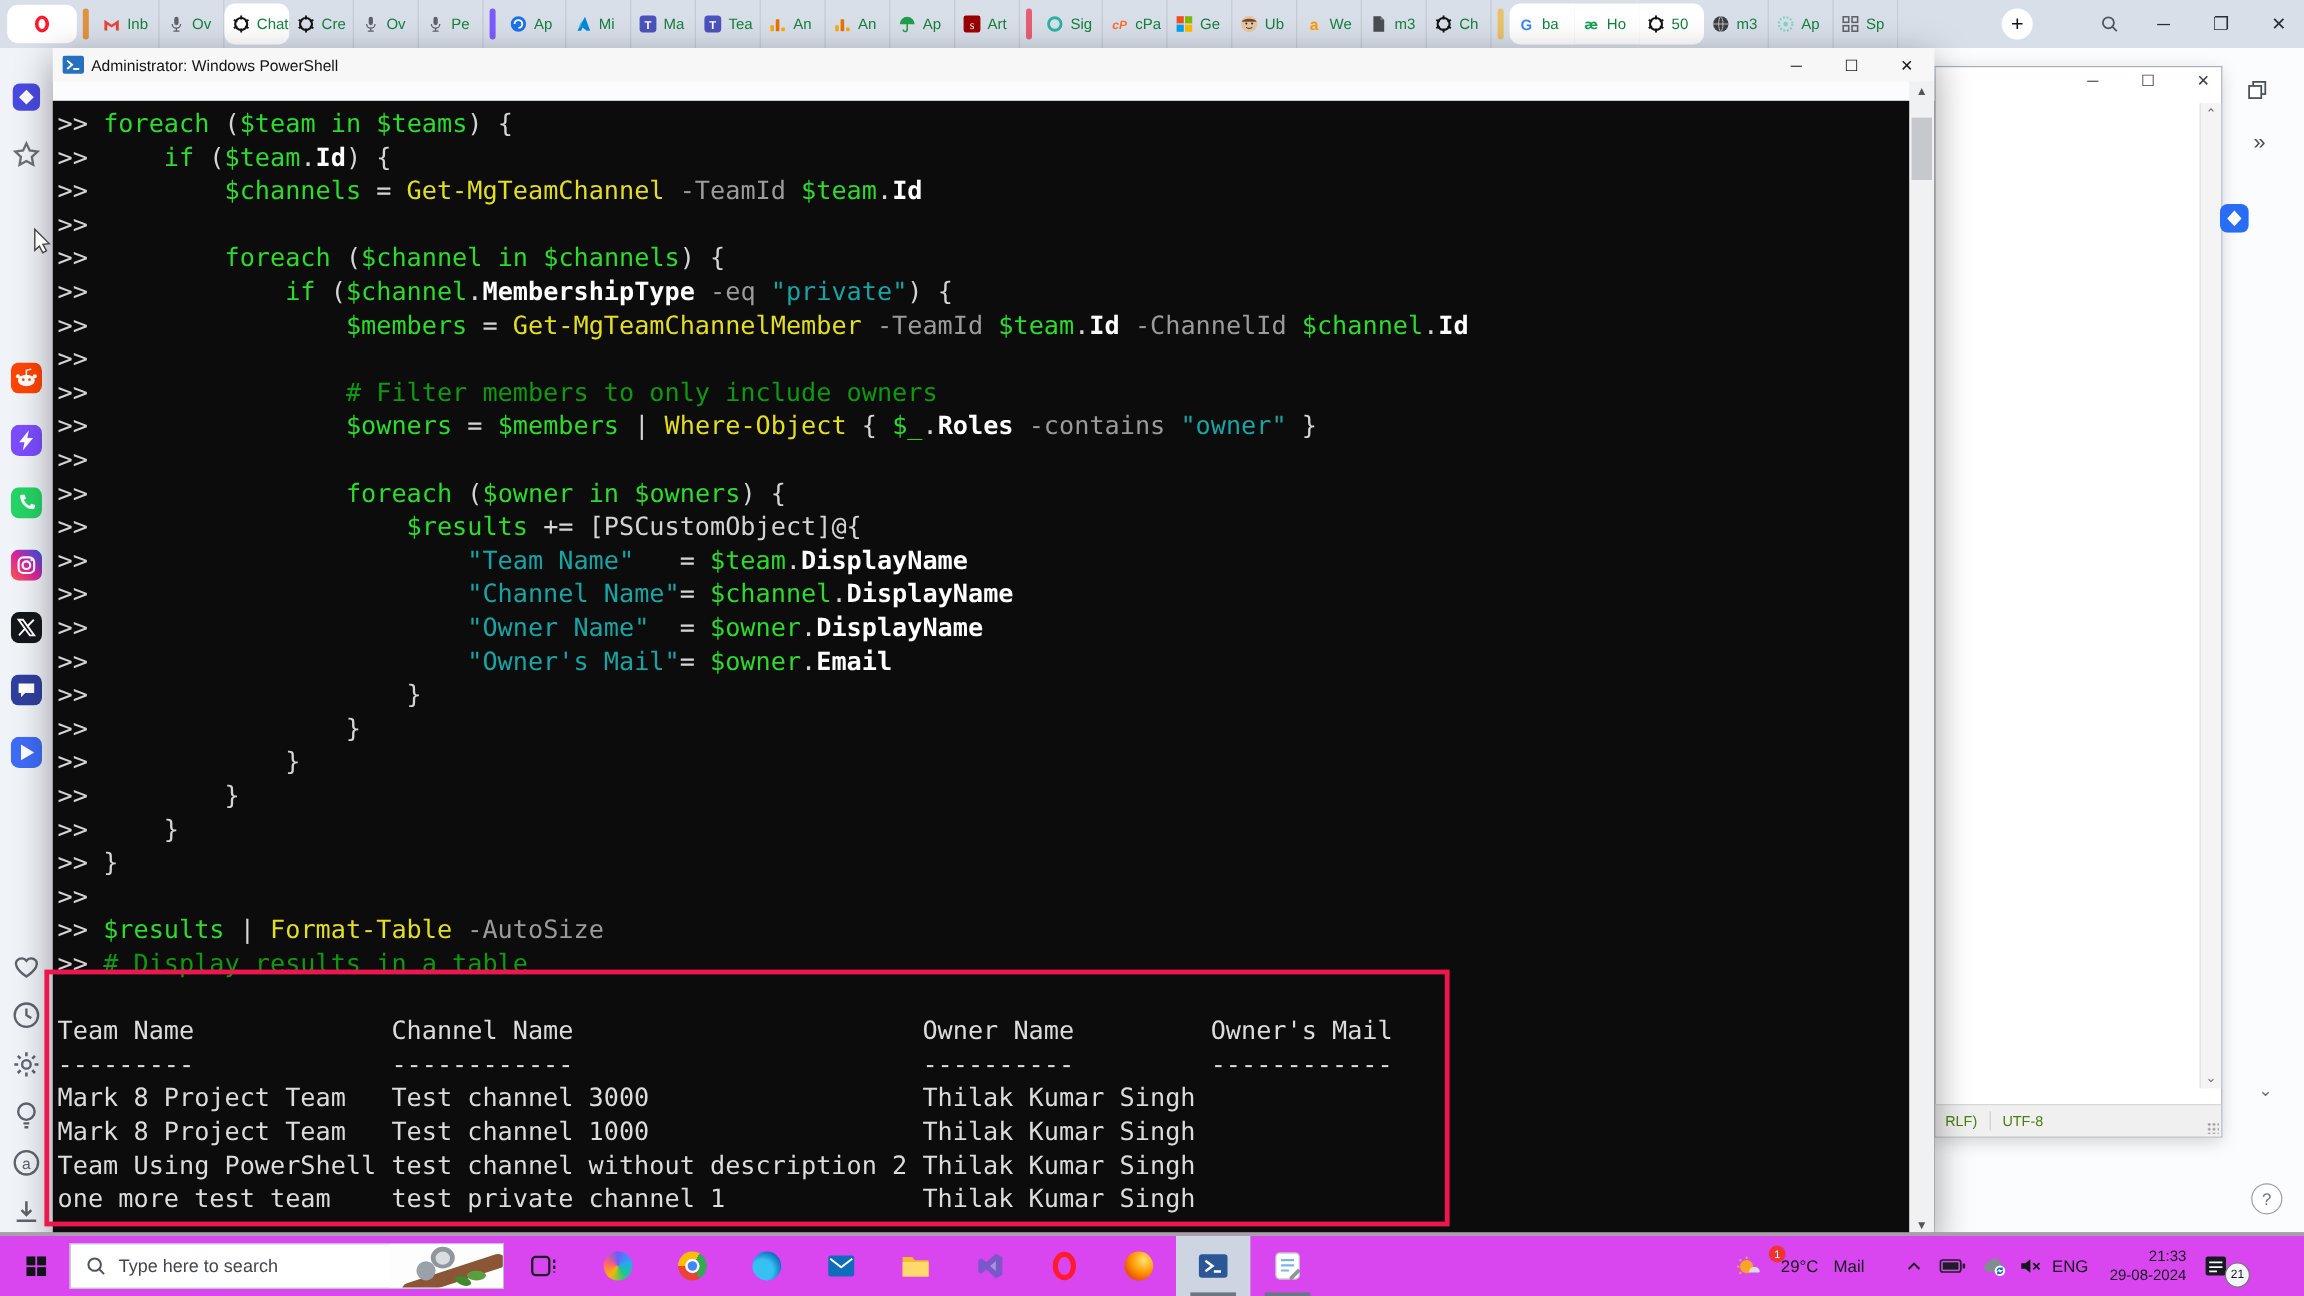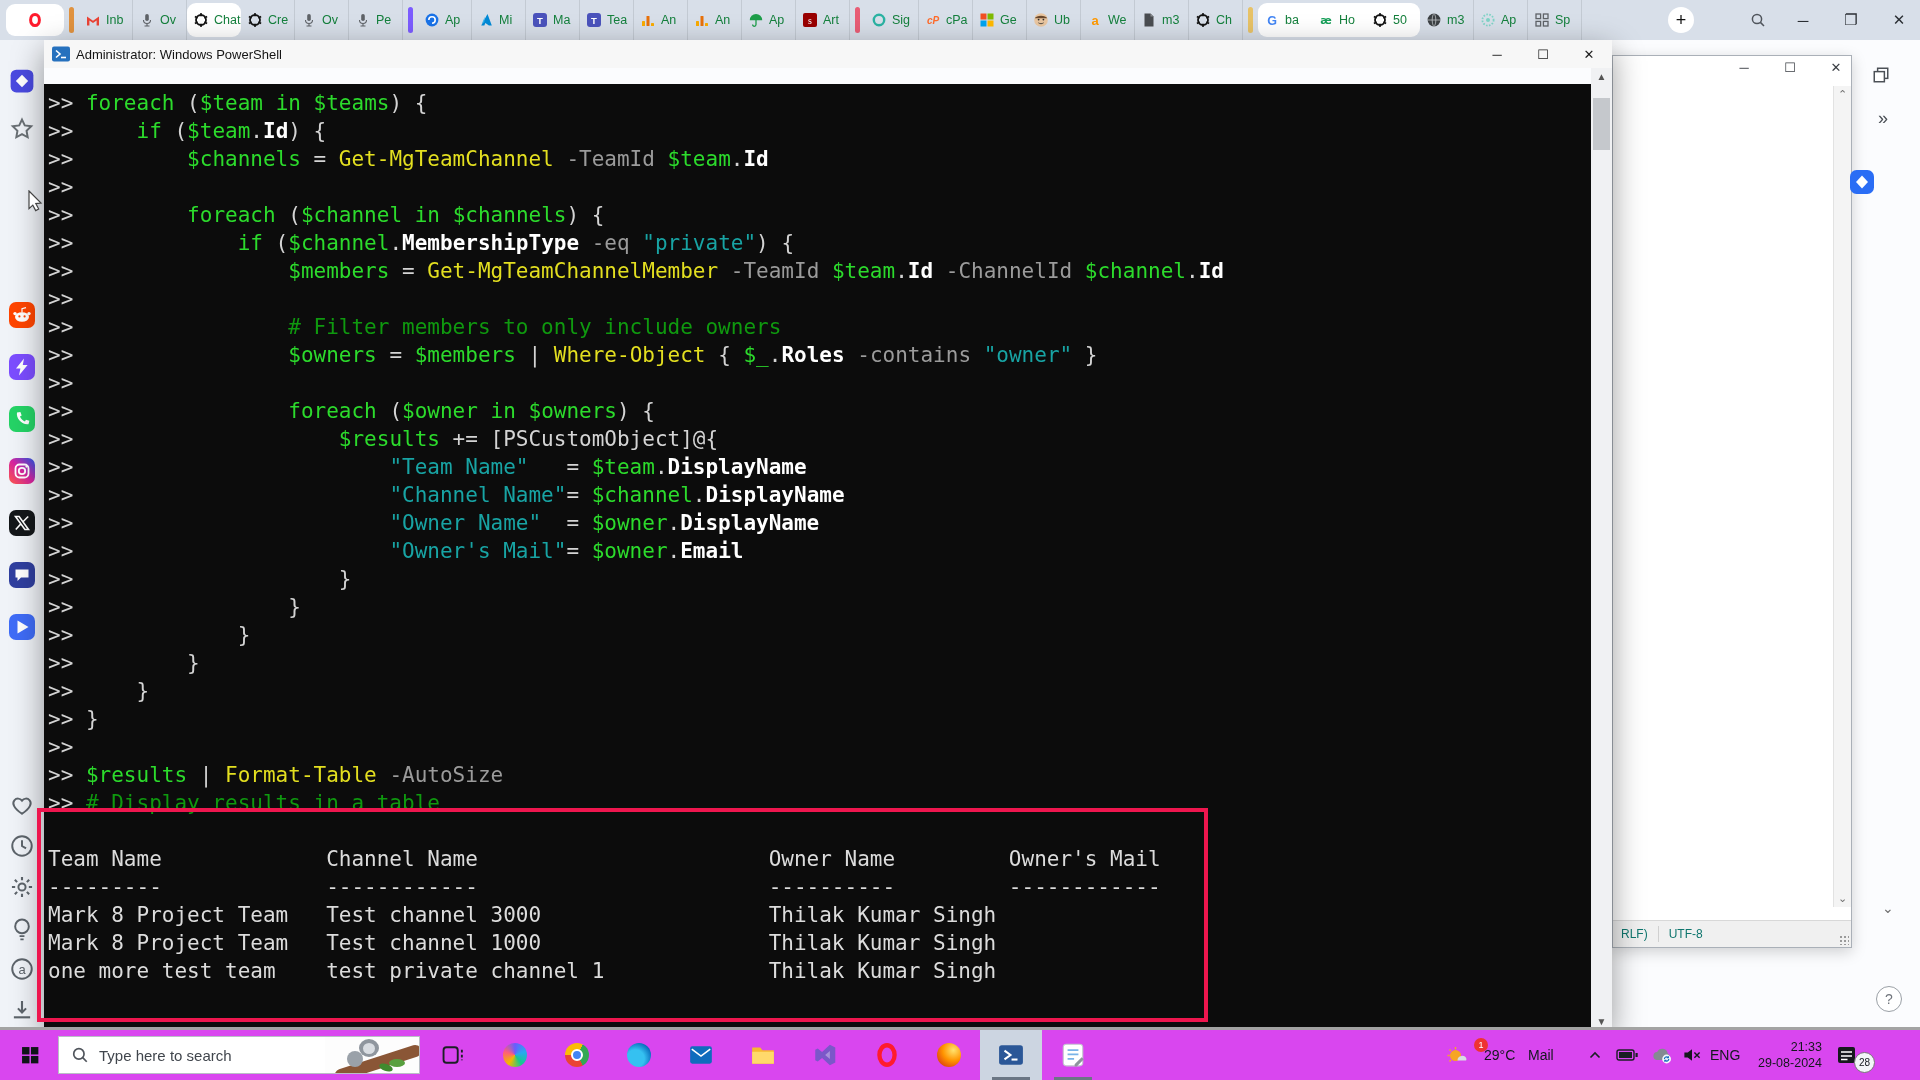--- a/index.html
+++ b/index.html
@@ -39,21 +39,21 @@
   .pagicon{position:absolute;z-index:20;}
 
   
   #notepad{position:absolute;left:1612px;top:55px;width:240px;height:893px;background:#fff;
            border:1px solid #aab0b8;box-sizing:border-box;z-index:10;box-shadow:0 4px 14px rgba(0,0,0,.18);}
   #np-controls{position:absolute;right:4px;top:4px;display:flex;gap:24px;}
   #np-controls .winctl{font-size:13px;color:#3a3e44;}
   #np-scroll{position:absolute;right:0;top:30px;bottom:40px;width:17px;background:#f4f4f4;border-left:1px solid #e2e2e2;}
   #np-scroll .chev{position:absolute;left:0;width:100%;text-align:center;color:#707070;font-size:11px;}
   #np-status{position:absolute;left:0;right:0;bottom:0;height:26px;background:#f0f0f0;border-top:1px solid #d8d8d8;
-             display:flex;align-items:center;font-size:12px;color:#0f766e;}
+             display:flex;align-items:center;font-size:12px;color:#4d7c0f;}
   #np-status .sep{width:1px;height:16px;background:#d0d0d0;margin:0 10px;}
   #np-grip{position:absolute;right:2px;bottom:2px;width:10px;height:10px;
            background:radial-gradient(circle,#9a9a9a 1px,transparent 1.2px) 0 0/4px 4px;}
 
   
   #powershell{position:absolute;left:44px;top:40px;width:1568px;height:990px;z-index:30;
               box-shadow:0 10px 30px rgba(0,0,0,.4);}
   #ps-titlebar{position:absolute;left:0;top:0;right:0;height:28px;background:#f7f7f7;
                display:flex;align-items:center;}
   #ps-title{font-size:13px;color:#141414;margin-left:6px;}
@@ -609,20 +609,21 @@
         <div class="cline"><span class="p">&gt;&gt; </span><span class="w">    }</span></div>
         <div class="cline"><span class="p">&gt;&gt; </span><span class="w">}</span></div>
         <div class="cline"><span class="p">&gt;&gt;</span></div>
         <div class="cline"><span class="p">&gt;&gt; </span><span class="g">$results</span><span class="w"> | </span><span class="c">Format-Table</span><span class="pr"> -AutoSize</span></div>
         <div class="cline"><span class="p">&gt;&gt; </span><span class="cm"># Display results in a table</span></div>
         <div class="cline"></div>
         <div class="cline"><span class="t">Team Name             Channel Name                       Owner Name         Owner's Mail</span></div>
         <div class="cline"><span class="t">---------             ------------                       ----------         ------------</span></div>
         <div class="cline"><span class="t">Mark 8 Project Team   Test channel 3000                  Thilak Kumar Singh</span></div>
         <div class="cline"><span class="t">Mark 8 Project Team   Test channel 1000                  Thilak Kumar Singh</span></div>
+        <div class="cline"><span class="t">Team Using PowerShell test channel without description 2 Thilak Kumar Singh</span></div>
         <div class="cline"><span class="t">one more test team    test private channel 1             Thilak Kumar Singh</span></div>
       </div>
     <div id="ps-scrollbar">
       <span class="arr" style="top:3px;">▲</span>
       <span class="arr" style="bottom:3px;">▼</span>
       <div id="ps-thumb"></div>
     </div>
   </div>
 
   <div id="annotation-box" style="border-color: rgb(238, 22, 78);"></div>
@@ -793,17 +794,17 @@
         <div>29-08-2024</div>
       </div>
       <div class="trayitem" style="left:396px;">
         <span class="tri ic">
             <svg viewBox="0 0 22 22" width="100%" height="100%">
               <rect x="2" y="3" width="17" height="16" rx="2" fill="#16191d"></rect>
               <path d="M5 8h11M5 12h11M5 15.5h6.5" stroke="#fff" stroke-width="1.4"></path>
             </svg>
           </span>
       </div>
-      <div id="action-badge">28</div>
+      <div id="action-badge">21</div>
     </div>
   </div>
 
 </div>
 
 </body></html>

